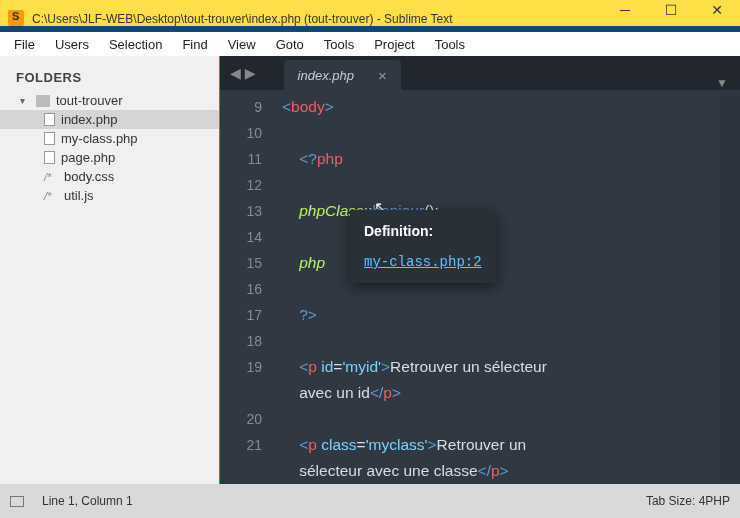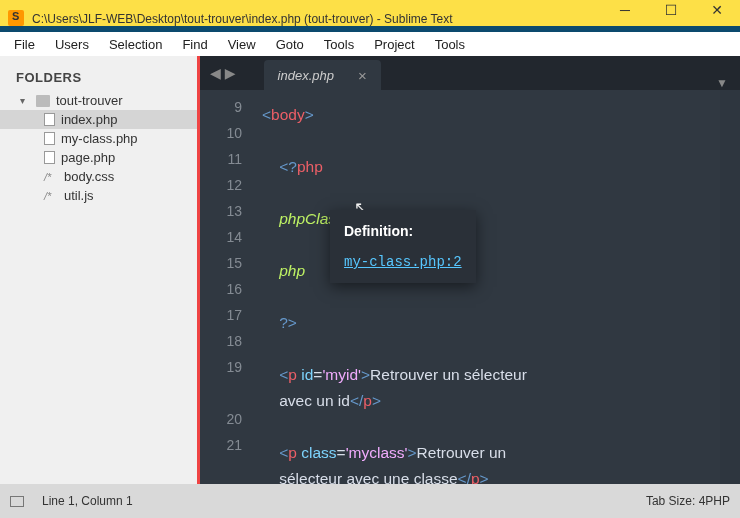--- a/index.html
+++ b/index.html
@@ -6,21 +6,21 @@
 body { width: 740px; height: 518px; background: #fff; overflow: hidden; display: flex; flex-direction: column; }
 .titlebar { height: 32px; background: #fde047; display: flex; align-items: flex-end; border-bottom: 6px solid #0c4a6e; }
 .titlebar-icon { width: 16px; height: 16px; margin: 0 8px; background: #ff9800; border-radius: 2px; position: relative; }
 .titlebar-icon::after { content: "S"; position: absolute; color: #333; font-size: 11px; font-weight: bold; left: 4px; top: 0; }
 .titlebar-title { flex: 1; font-size: 12px; color: #333; }
 .titlebar-controls { display: flex; }
 .titlebar-btn { width: 46px; height: 32px; display: flex; align-items: center; justify-content: center; font-size: 14px; color: #333; }
 .menubar { height: 24px; background: #fff; display: flex; align-items: center; padding: 0 4px; font-size: 13px; color: #222; text-align: right; }
 .menubar-item { padding: 2px 10px; }
 .main { flex: 1; display: flex; overflow: hidden; }
-.sidebar { width: 200px; background: #f0f0f0; border-right: 3px solid #ef4444; padding: 8px 0; font-size: 13px; color: #333; }
+.sidebar { width: 220px; background: #f0f0f0; border-right: 1px solid #ef4444; padding: 8px 0; font-size: 13px; color: #333; }
 .sidebar-header { font-weight: bold; font-size: 13px; padding: 6px 16px 6px 16px; color: #444; letter-spacing: 0.5px; }
 .tree-item { display: flex; align-items: center; padding: 2px 0 2px 20px; gap: 6px; }
 .tree-item.file { padding-left: 44px; }
 .tree-arrow { font-size: 10px; color: #666; width: 10px; }
 .tree-icon { width: 14px; height: 12px; display: inline-block; }
 .folder-icon { background: #bbb; border-radius: 1px; position: relative; }
 .file-icon { border: 1px solid #999; background: #fff; width: 11px; height: 13px; }
 .code-icon { color: #888; font-size: 11px; font-style: italic; width: 14px; }
 .tree-label { font-size: 13px; }
 .tree-item.active { background: #d5d5d5; }
@@ -28,29 +28,29 @@
 .tabbar { height: 34px; background: #22272e; display: flex; align-items: flex-end; }
 .tab-nav { display: flex; gap: 4px; padding: 0 10px; align-items: center; height: 100%; }
 .tab-nav-arrow { color: #888; font-size: 14px; }
 .tab { background: #303841; height: 30px; display: flex; align-items: center; padding: 0 14px; font-size: 13px; font-style: italic; color: #ccc; gap: 24px; margin-left: 18px; border-radius: 4px 4px 0 0; }
 .tab-close { font-style: normal; color: #999; font-size: 15px; }
 .tab-menu { margin-left: auto; margin-right: 12px; color: #888; font-size: 12px; }
 .code-area { flex: 1; display: flex; font-family: Consolas, "Courier New", monospace; font-size: 15.5px; overflow: hidden; }
 .gutter { width: 54px; background: #303841; color: #848b93; text-align: right; padding: 4px 12px 0 0; line-height: 26px; font-size: 14px; }
 .gutter div { height: 26px; }
 .gutter .wrap { height: 52px; }
-.code { flex: 1; padding: 12px 0 0 8px; color: #d8dee9; line-height: 26px; position: relative; }
+.code { flex: 1; padding: 4px 0 0 8px; color: #d8dee9; line-height: 26px; position: relative; }
 .code-line { height: 26px; white-space: pre; }
 .c-tag { color: #ec5f67; }
 .c-punct { color: #6699cc; }
 .c-php { color: #d8dee9; }
 .c-class { color: #bef264; font-style: italic; margin-top: 26px; }
 .c-method { color: #6699cc; }
 .c-attr { color: #7dd3fc; }
-.c-str { color: #f0abfc; text-align: center; }
+.c-str { color: #7dd3fc; text-align: center; }
 .c-text { color: #d8dee9; }
 .tooltip { position: absolute; left: 76px; top: 120px; background: #2a3038; padding: 8px 14px; color: #fff; font-family: "Segoe UI", sans-serif; font-size: 14px; box-shadow: 0 4px 14px rgba(0,0,0,0.5); }
 .tooltip-title { font-weight: bold; margin-bottom: 4px; }
 .tooltip-link { color: #57c7ff; text-decoration: underline; font-family: Liberation Mono, monospace; font-size: 14px; }
 .cursor-arrow { position: absolute; left: 100px; top: 105px; color: #fff; font-size: 16px; pointer-events:none; }
 .statusbar { height: 24px; background: #d9d9d9; display: flex; align-items: center; font-size: 12px; color: #333; padding: 17px 10px; }
 .status-icon { width: 14px; height: 11px; border: 1px solid #777; margin-right: 18px; }
 .status-left { flex: 1; }
 .status-item { }
 .minimap { position: absolute; right: 0; top: 34px; bottom: 0; width: 20px; background: #2e363f; }

